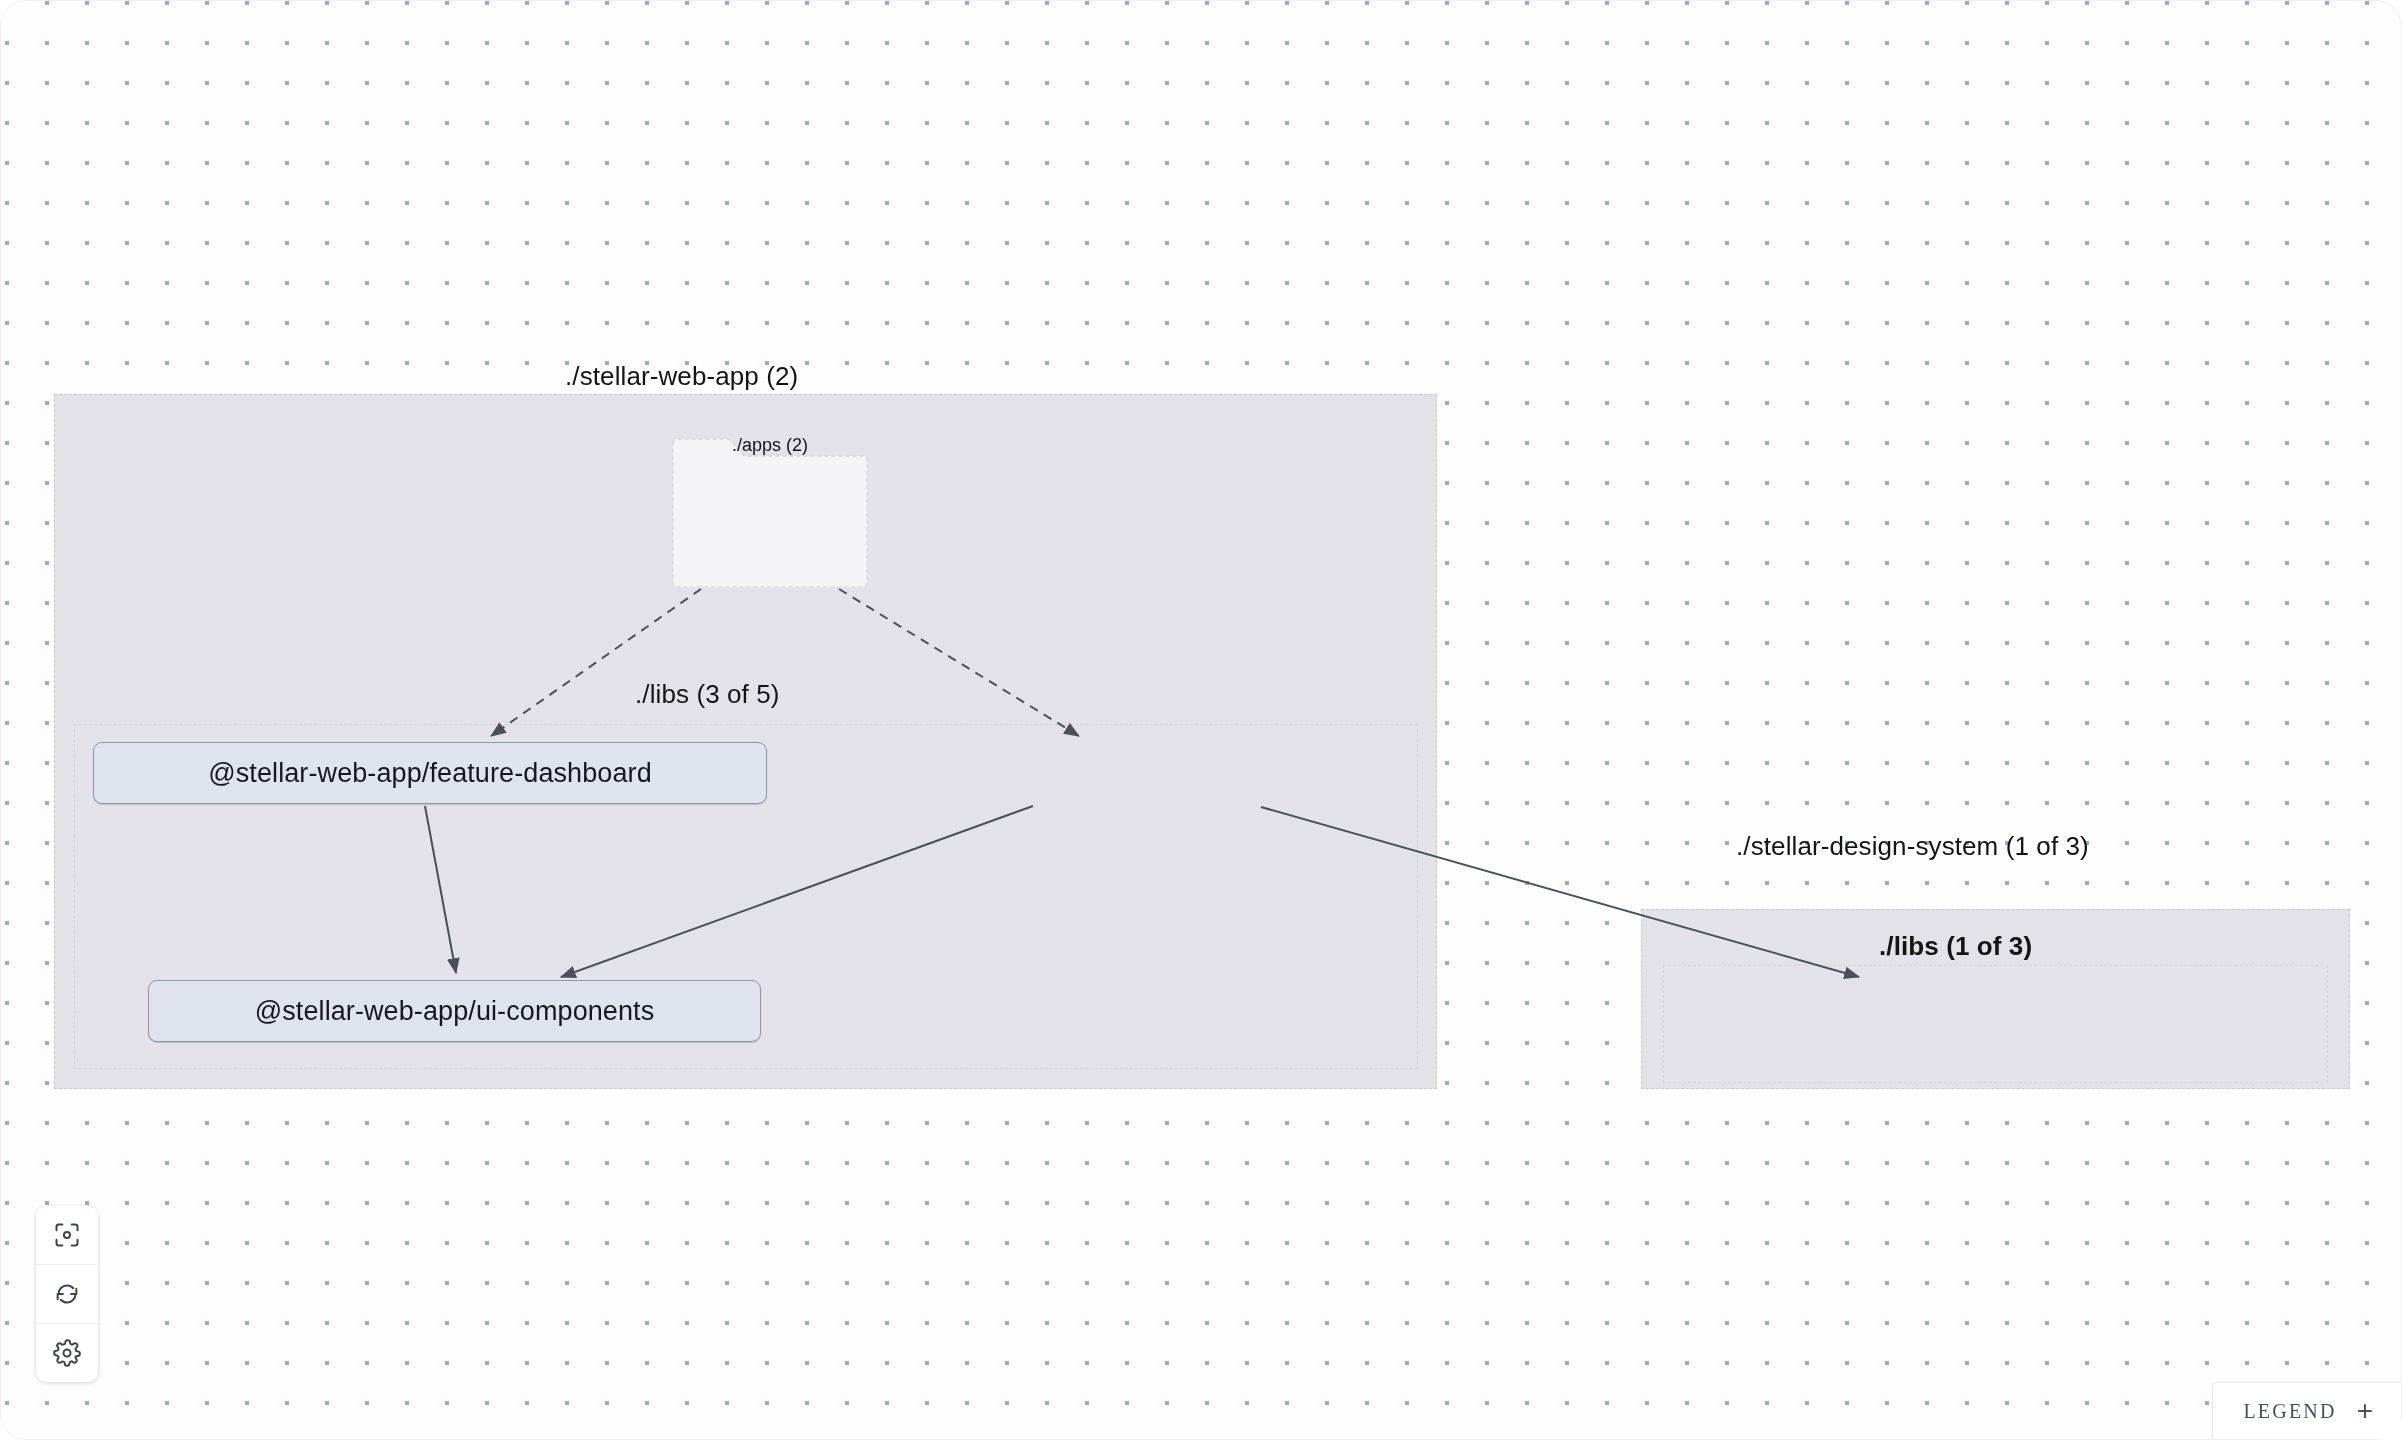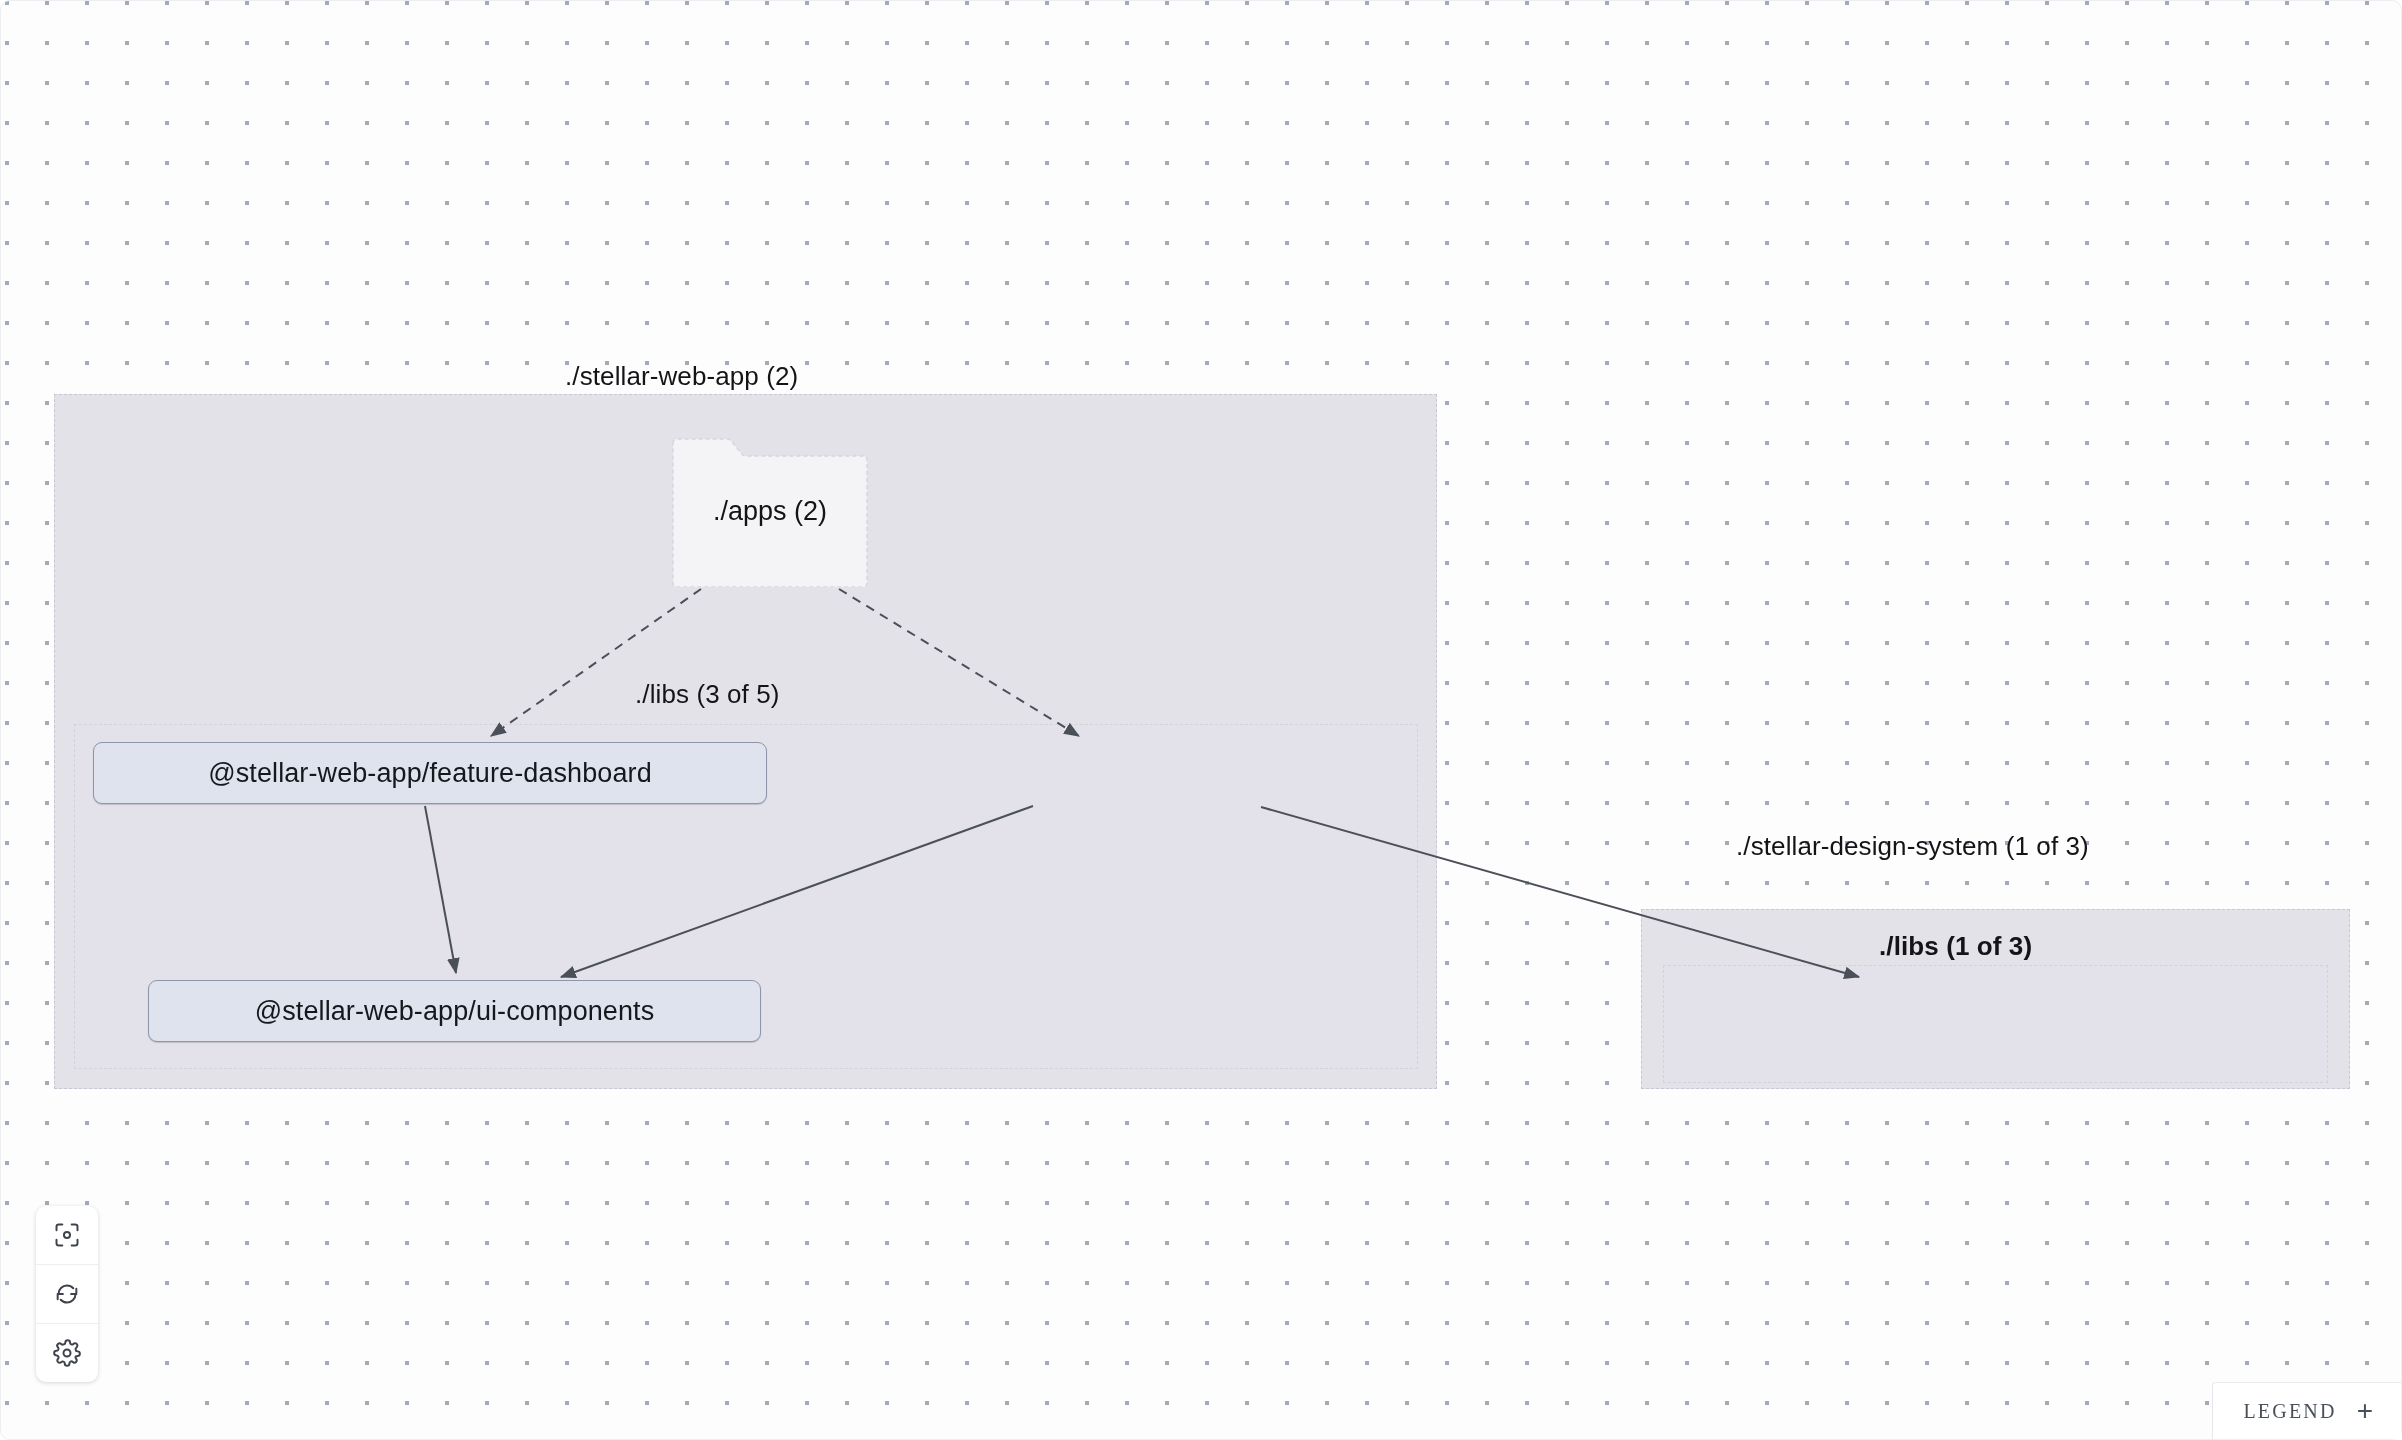--- a/index.html
+++ b/index.html
@@ -16,21 +16,21 @@
   #canvas {
     position: relative;
     width: 2402px;
     height: 1440px;
     box-sizing: border-box;
     background-color: #fdfdfe;
     background-image: radial-gradient(circle, #9fabb9 2.2px, rgba(0,0,0,0) 2.4px);
     background-size: 40px 40px;
     background-position: 26px 22px;
     border: 1.5px solid #eceef1;
-    border-radius: 10px;
+    border-radius: 26px;
   }
 
   
   .group {
     position: absolute;
     box-sizing: border-box;
     background: #e4e2e9;
     border: 1.5px dashed #c9c7d2;
   }
   .group.inner {
@@ -61,23 +61,22 @@
     color: #16181d;
     white-space: nowrap;
     padding: 0 36px;
     letter-spacing: 0.1px;
   }
 
   
   .folder {
     position: absolute;
     display: flex;
-    align-items: center;
     justify-content: center;
-    font-size: 27px;
+    font-size: 18px;
     color: #141417;
     white-space: nowrap;
   }
   .folder svg { position: absolute; inset: 0; }
   .folder span { position: relative; z-index: 2; }
 
   
   #edges {
     position: absolute;
     left: 0; top: 0;

